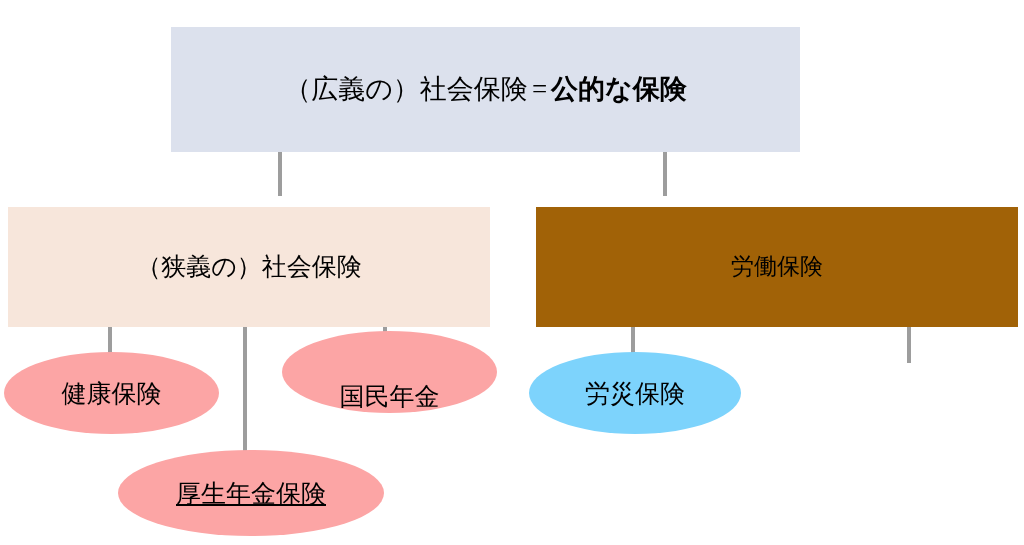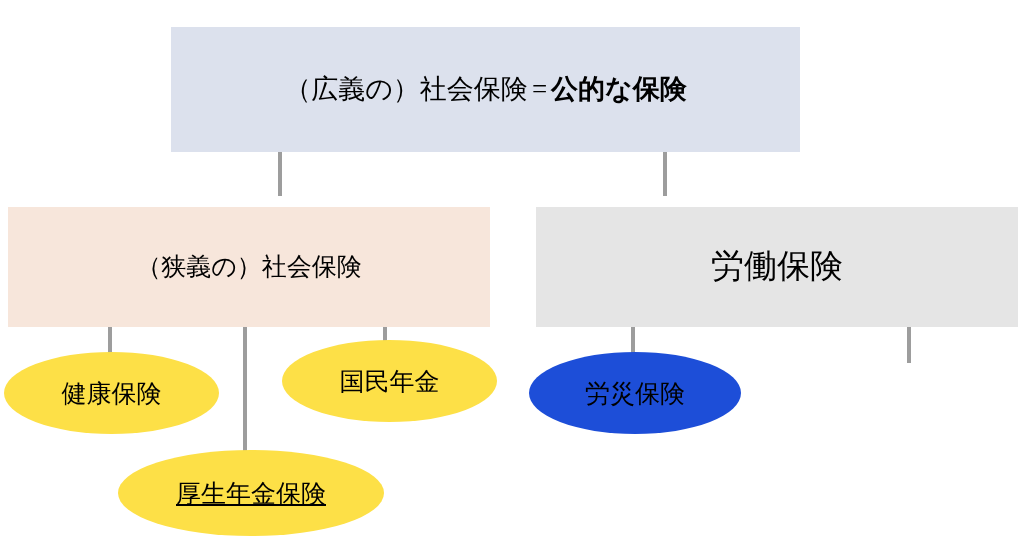--- a/index.html
+++ b/index.html
@@ -55,22 +55,22 @@
     width: 482px;
     height: 120px;
     background: #f7e6db;
     font-size: 25px;
   }
   .box-labor {
     left: 536px;
     top: 195px;
     width: 482px;
     height: 120px;
-    background: #e5e5e5;
-    font-size: 33px;
+    background: #a16207;
+    font-size: 23px;
   }
   .bold-part {
     font-family: "Liberation Sans", "DejaVu Sans", sans-serif;
     font-weight: bold;
   }
   .eq {
     padding: 0 4px;
   }
 
   
@@ -82,25 +82,25 @@
     text-align: center;
     border-radius: 50%;
     color: #000000;
     font-size: 25px;
     box-sizing: border-box;
   }
   .ellipse .label {
     display: inline-block;
     white-space: nowrap;
   }
-  .fill-orange { background: #fde047; }
-  .fill-green  { background: #1d4ed8; font-family: Liberation Serif, serif; }
+  .fill-orange { background: #fca5a5; }
+  .fill-green  { background: #7dd3fc; font-family: Liberation Serif, serif; }
 
   .ell-kenko  { left: 4px;   top: 352px; width: 215px; height: 82px; }
-  .ell-kokumin{ left: 282px; top: 340px; width: 215px; height: 82px; }
+  .ell-kokumin{ left: 282px; top: 331px; width: 215px; height: 82px; align-items: flex-end; }
   .ell-kosei  { left: 118px; top: 450px; width: 266px; height: 86px; text-decoration: underline; }
   .ell-rosai  { left: 529px; top: 352px; width: 212px; height: 82px; }
   .ell-koyo   { left: 806px; top: 352px; width: 212px; height: 82px; }
 </style>
 </head>
 <body>
 
 <div id="diagram">
 
   <div class="connector" style="left:278px; top:140px; height:56px;"></div>

